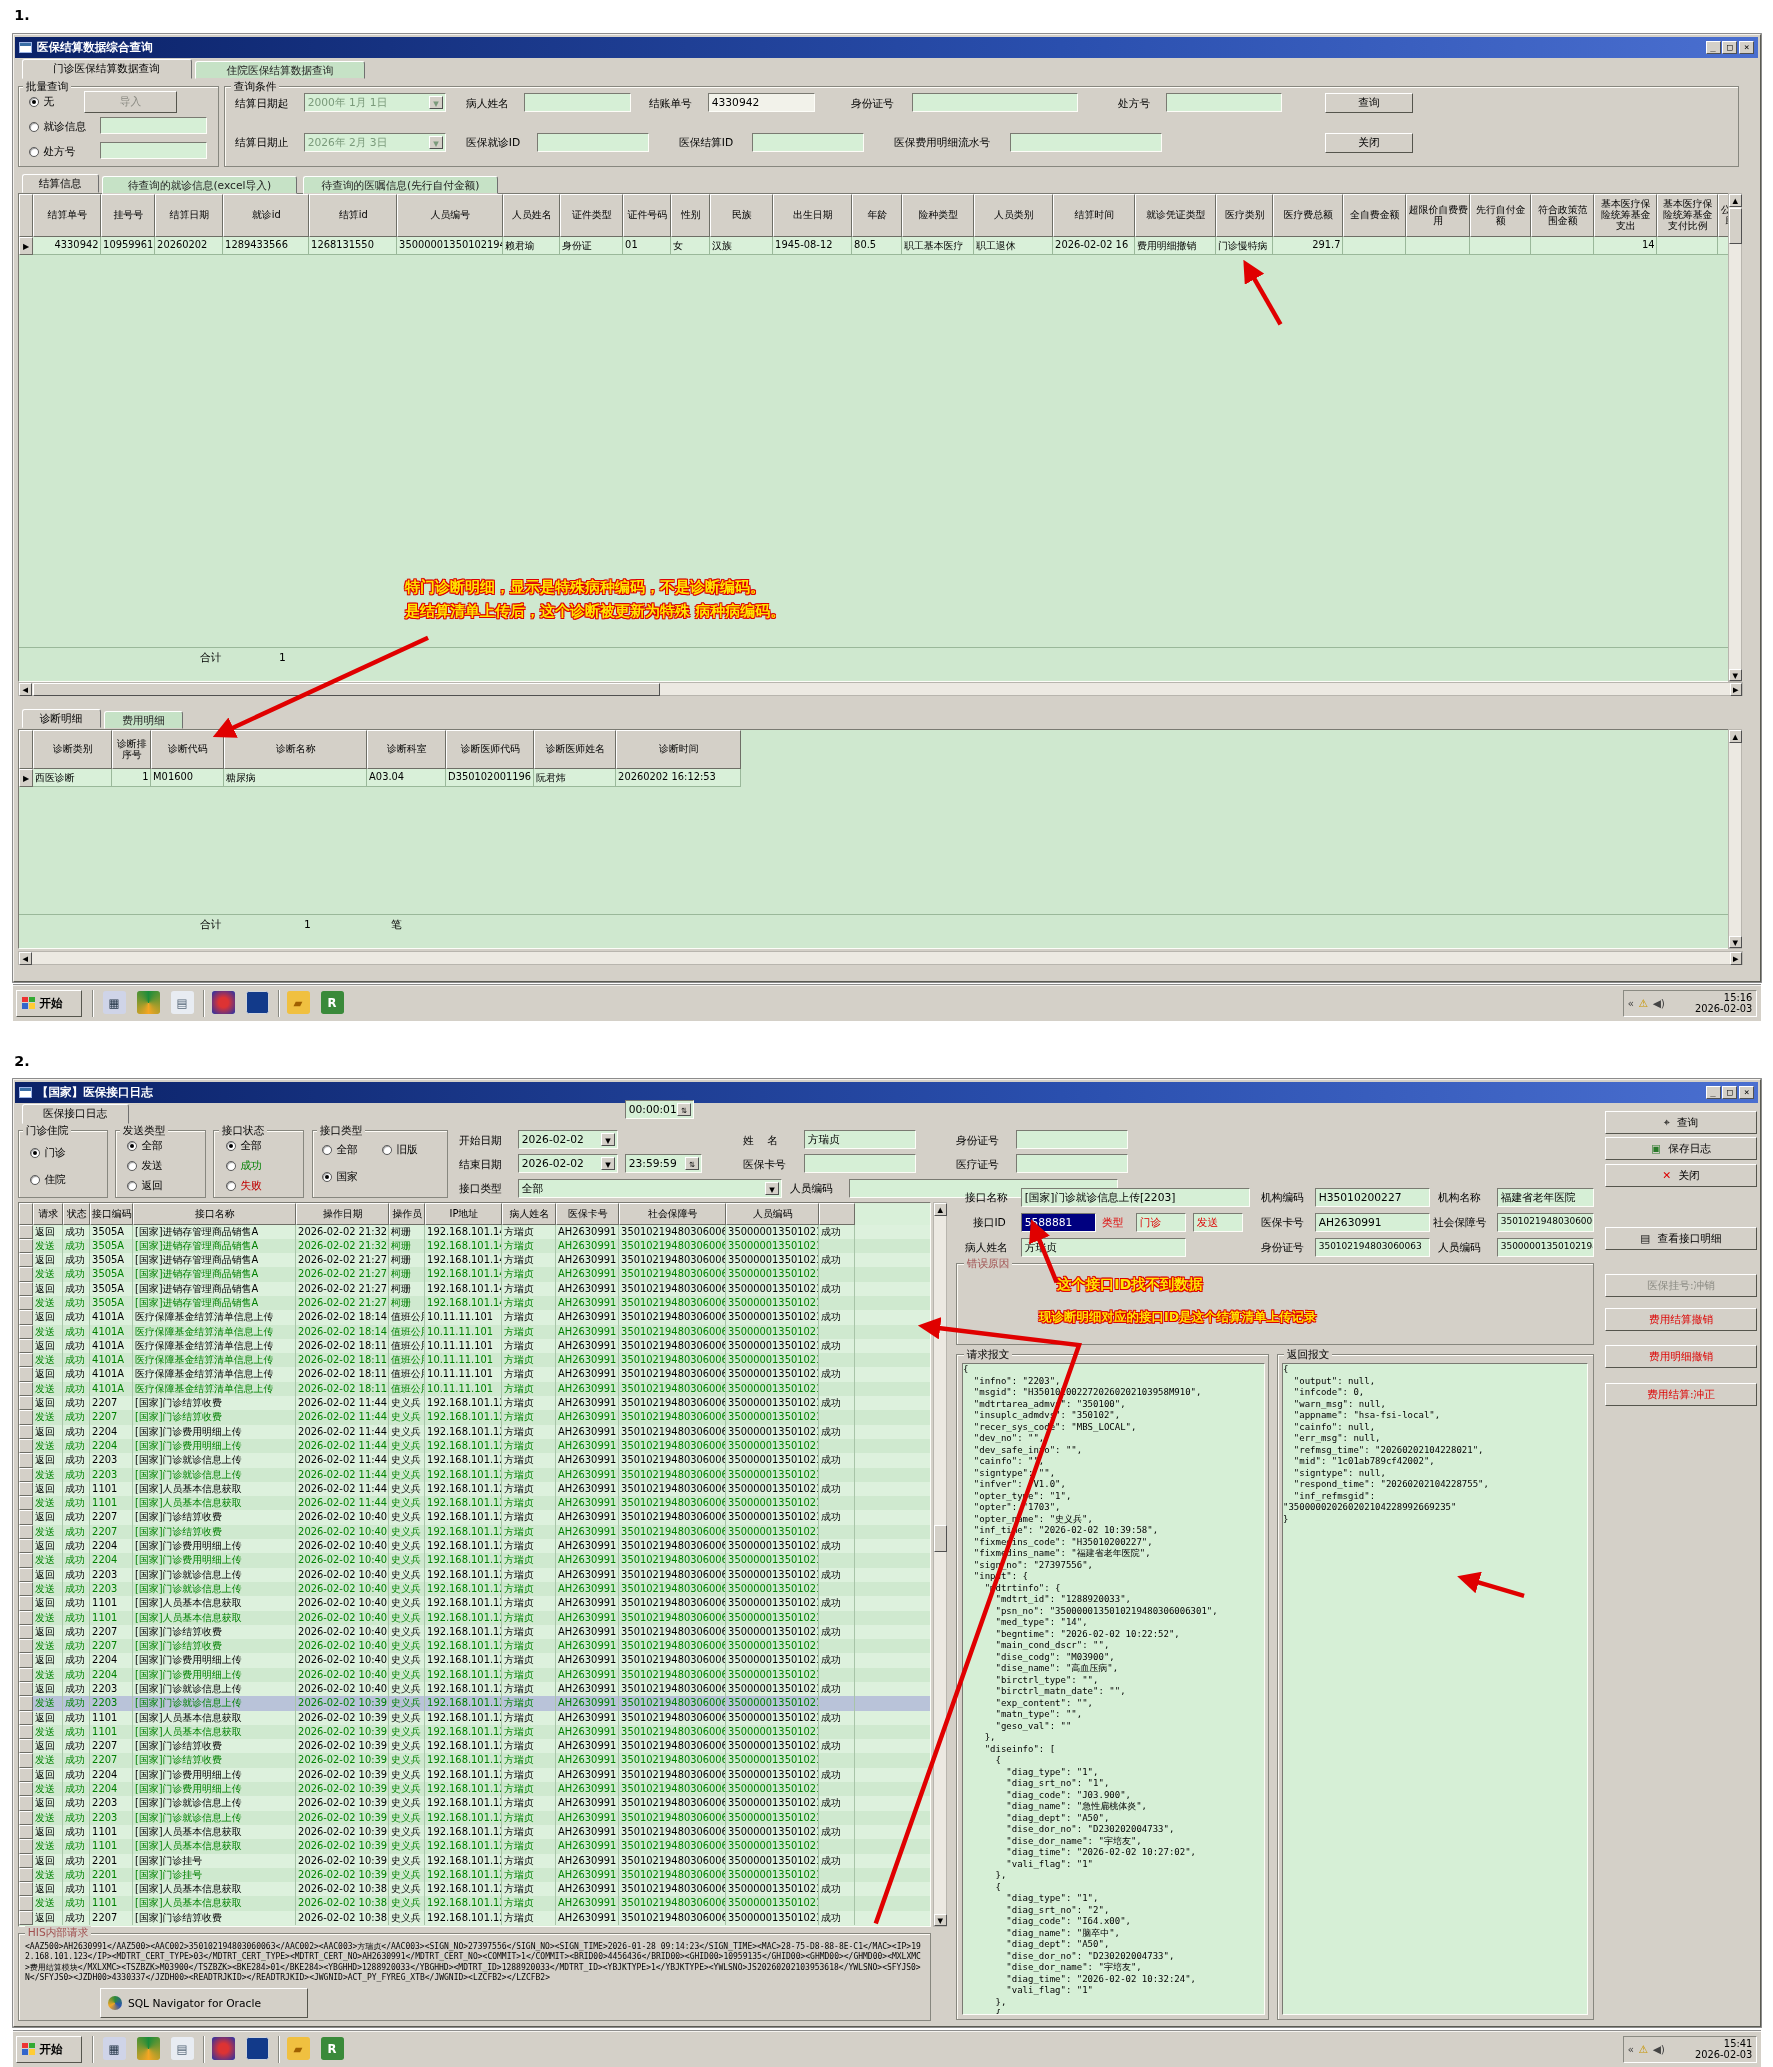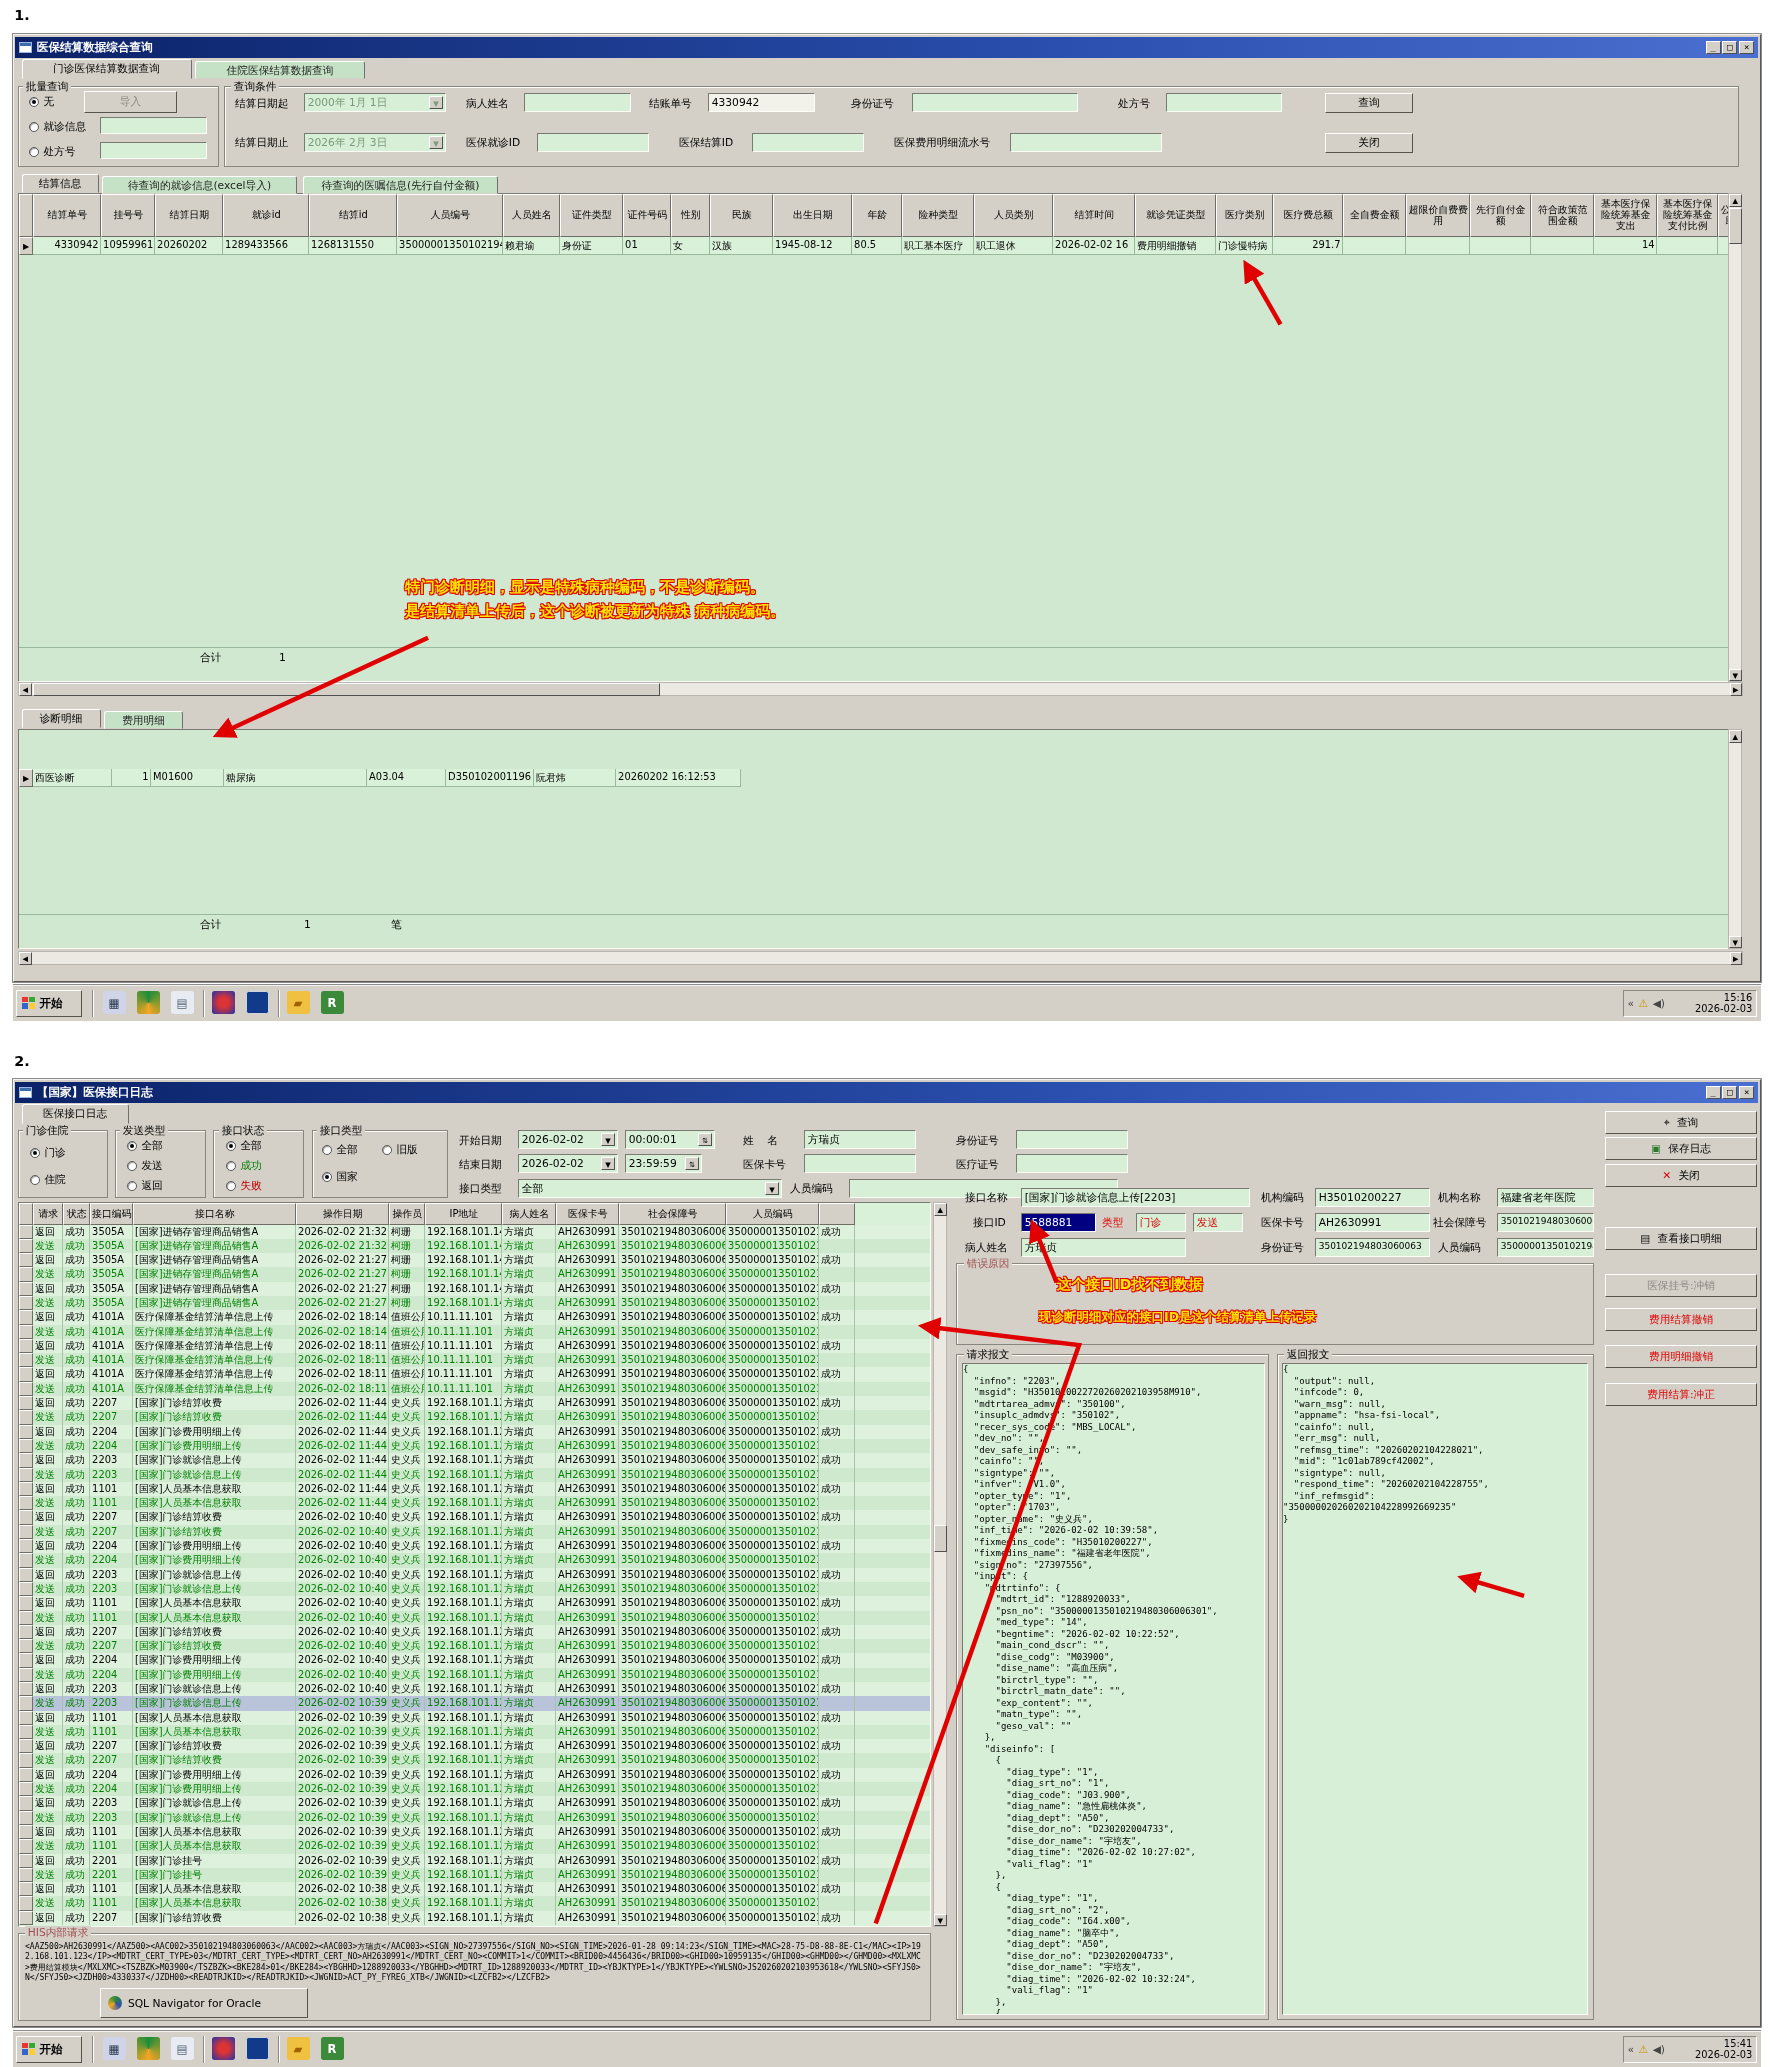--- a/index.html
+++ b/index.html
@@ -243,20 +243,31 @@
     <div class="thumb" style="left:14.3px;top:0;width:627px;height:12.5px"></div>
   </div>
 
   <div class="annot" style="left:405px;top:578px;font-size:15px">特门诊断明细，显示是特殊病种编码，不是诊断编码。</div>
   <div class="annot" style="left:405px;top:602px;font-size:15px">是结算清单上传后，这个诊断被更新为特殊 病种病编码。</div>
 
   <div class="tab active" style="left:21.5px;top:709px;width:79px;height:19px">诊断明细</div>
   <div class="tab inactive" style="left:104px;top:709px;width:79px">费用明细</div>
 
   <div class="grid-surface" style="left:18px;top:729px;width:1711px;height:220px">
+    <div class="gh-row" id="diag-grid-header">
+      <div class="gcell" style="width:14.3px;height:39px"></div>
+    <div class="gcell" style="width: 79px; height: 39px;">诊断类别</div>
+        <div class="gcell" style="width: 39px; height: 39px;">诊断排序号</div>
+        <div class="gcell" style="width: 73px; height: 39px;">诊断代码</div>
+        <div class="gcell" style="width: 143px; height: 39px;">诊断名称</div>
+        <div class="gcell" style="width: 79px; height: 39px;">诊断科室</div>
+        <div class="gcell" style="width: 88px; height: 39px;">诊断医师代码</div>
+        <div class="gcell" style="width: 82px; height: 39px;">诊断医师姓名</div>
+        <div class="gcell" style="width: 125px; height: 39px;">诊断时间</div>
+      </div>
     <div class="gd-row" id="diag-grid-row" style="top:39px">
       <div class="marker" style="width:14.3px;height:18px">▶</div>
     <div class="dcell" style="width: 79px; height: 18px;">西医诊断</div>
         <div class="dcell r" style="width: 39px; height: 18px;">1</div>
         <div class="dcell" style="width: 73px; height: 18px;">M01600</div>
         <div class="dcell" style="width: 143px; height: 18px;">糖尿病</div>
         <div class="dcell" style="width: 79px; height: 18px;">A03.04</div>
         <div class="dcell" style="width: 88px; height: 18px;">D350102001196</div>
         <div class="dcell" style="width: 82px; height: 18px;">阮君炜</div>
         <div class="dcell" style="width: 125px; height: 18px;">20260202 16:12:53</div>
@@ -382,21 +393,21 @@
       <div class="radio-row" style="left: 322px; top: 1170px;">
         <span class="radio sel"></span>
         <span>国家</span>
       </div>
     </div>
 
   <div class="lbl" style="left:459px;top:1134px">开始日期</div>
   <div class="field sunken" style="left:518px;top:1130px;width:100px">
     <span>2026-02-02</span><span class="combo-arrow">▼</span>
   </div>
-  <div class="field sunken" style="left:625px;top:1130px;width:90px">
+  <div class="field sunken" style="left:625px;top:1100px;width:69px">
     <span>00:00:01</span><span class="combo-arrow">⇅</span>
   </div>
   <div class="lbl" style="left:743px;top:1134px;white-space:pre">姓    名</div>
   <div class="field sunken" style="left:804px;top:1130px;width:112px">方瑞贞</div>
   <div class="lbl" style="left:956px;top:1134px">身份证号</div>
   <div class="field sunken" style="left:1016px;top:1130px;width:112px"></div>
 
   <div class="lbl" style="left:459px;top:1158px">结束日期</div>
   <div class="field sunken" style="left:518px;top:1154px;width:100px">
     <span>2026-02-02</span><span class="combo-arrow">▼</span>

